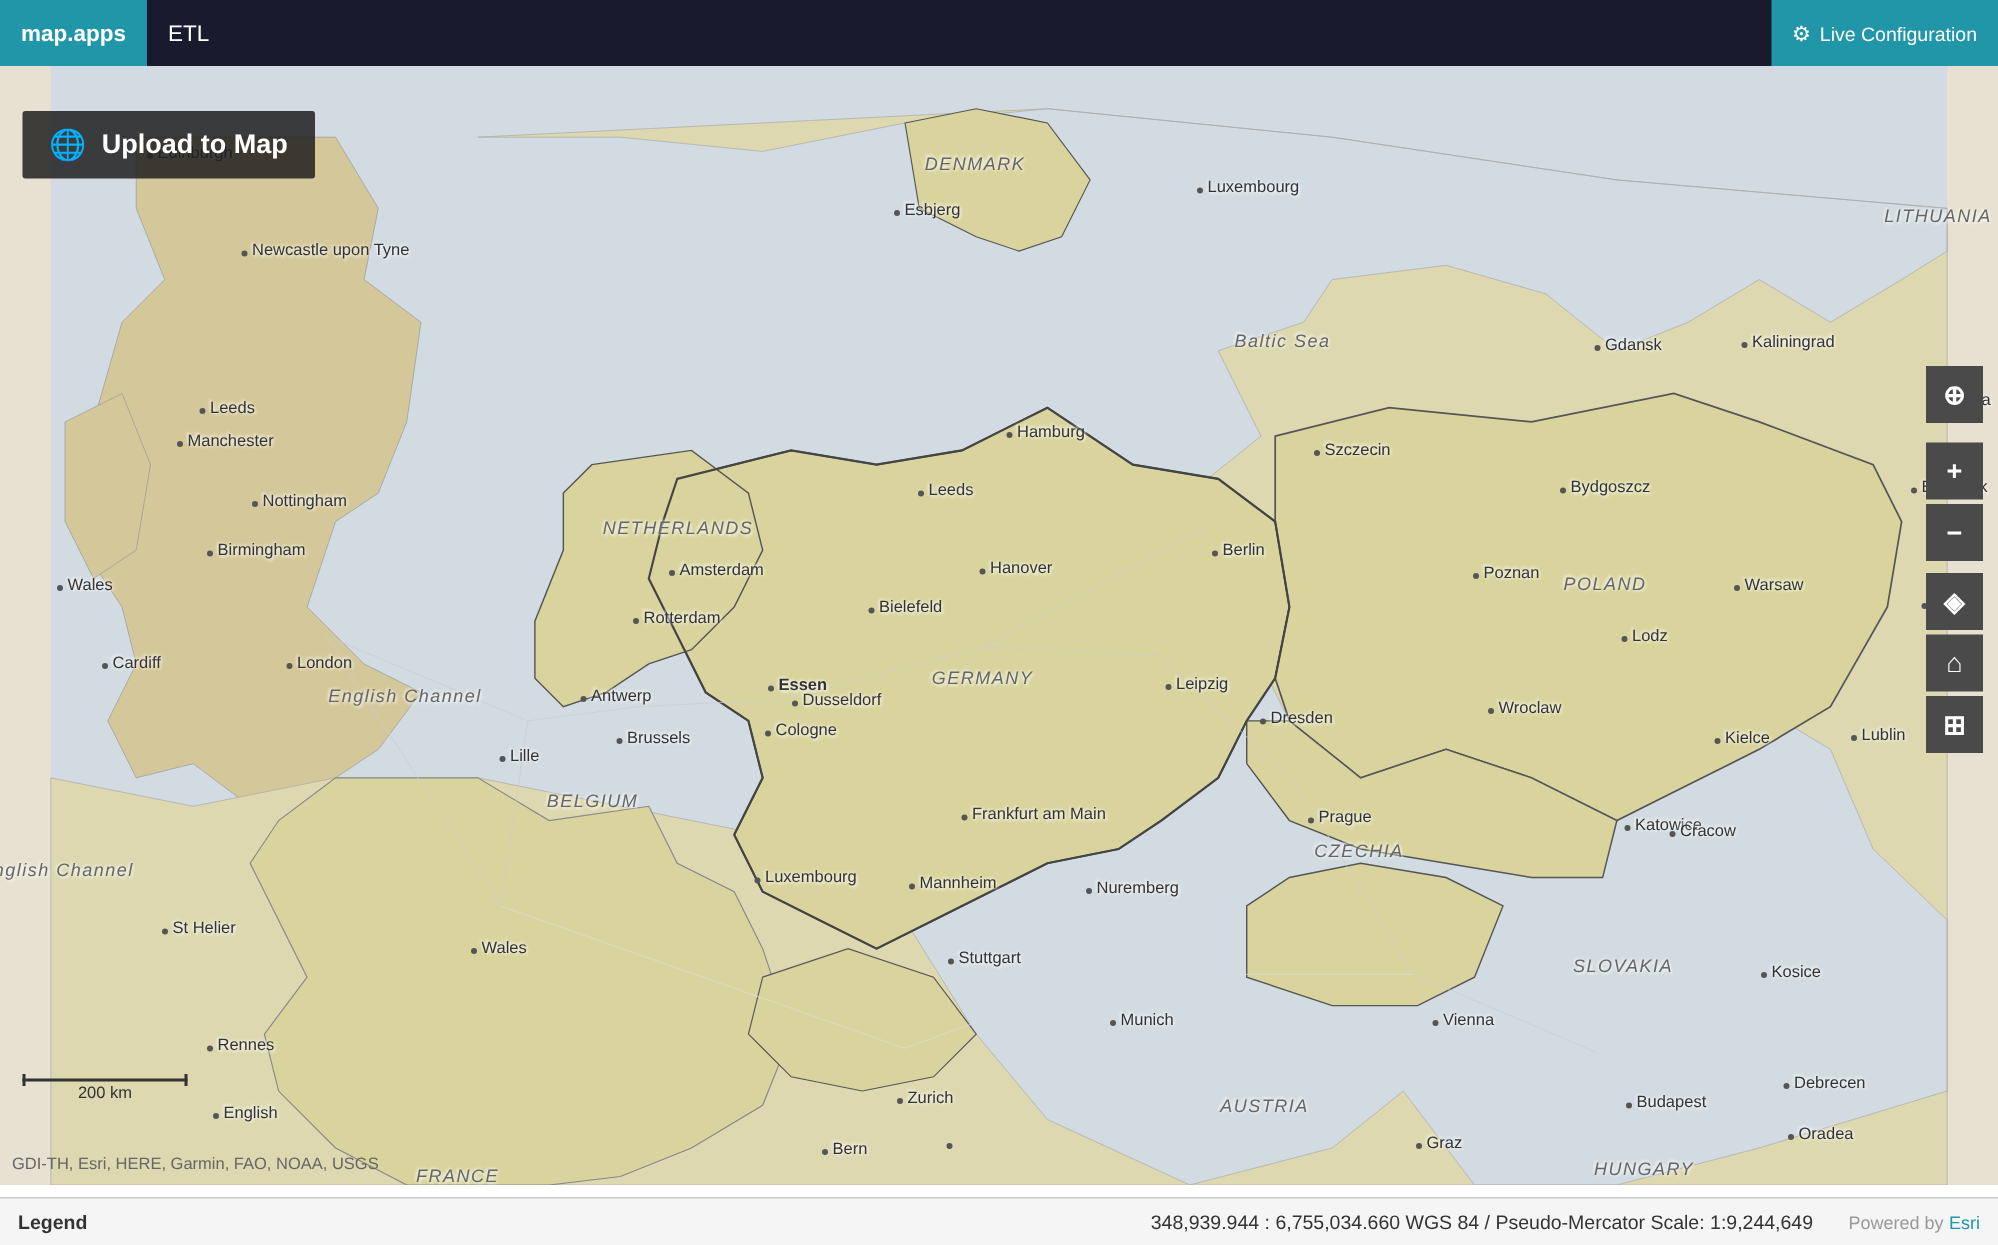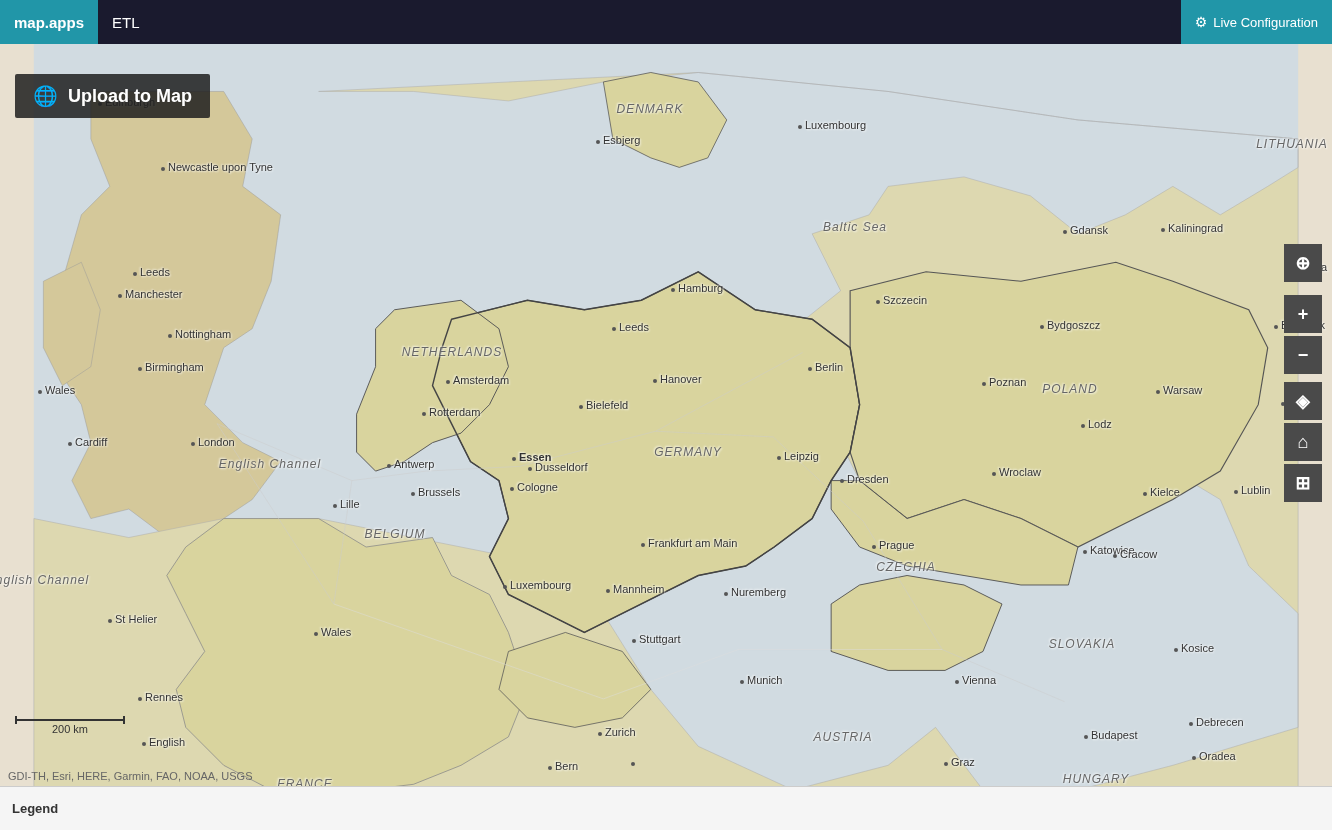--- a/index.html
+++ b/index.html
@@ -105,21 +105,21 @@
       font-size: 18px;
       font-weight: bold;
     }
     .map-ctrl-btn.compass { background: #4a4a4a; margin-bottom: 5px; }
     .map-ctrl-btn + .map-ctrl-btn { }
 
     
     #status-bar {
       position: absolute;
       bottom: 0; left: 0; right: 0;
-      height: 44px;
+      height: 32px;
       background: #f5f5f5;
       border-top: 1px solid #ccc;
       display: flex;
       align-items: center;
       padding: 0 12px;
       font-size: 13px;
       color: #333;
       z-index: 100;
     }
     #status-bar .legend-label {
@@ -304,21 +304,21 @@
         <span style="position: absolute; left: 512px; top: 445px; width: 4px; height: 4px; background: rgb(85, 85, 85); border-radius: 50%; transform: translate(-50%, -50%); pointer-events: none;"></span>
         <span style="position: absolute; left: 517px; top: 443px; font-size: 11px; color: rgb(51, 51, 51); white-space: nowrap; transform: translateY(-50%); font-family: Arial, sans-serif; text-shadow: rgba(255, 255, 255, 0.8) 1px 1px 2px, rgba(255, 255, 255, 0.8) -1px -1px 2px; pointer-events: none;">Cologne</span>
         <span style="position: absolute; left: 673px; top: 246px; width: 4px; height: 4px; background: rgb(85, 85, 85); border-radius: 50%; transform: translate(-50%, -50%); pointer-events: none;"></span>
         <span style="position: absolute; left: 678px; top: 244px; font-size: 11px; color: rgb(51, 51, 51); white-space: nowrap; transform: translateY(-50%); font-family: Arial, sans-serif; text-shadow: rgba(255, 255, 255, 0.8) 1px 1px 2px, rgba(255, 255, 255, 0.8) -1px -1px 2px; pointer-events: none;">Hamburg</span>
         <span style="position: absolute; left: 614px; top: 285px; width: 4px; height: 4px; background: rgb(85, 85, 85); border-radius: 50%; transform: translate(-50%, -50%); pointer-events: none;"></span>
         <span style="position: absolute; left: 619px; top: 283px; font-size: 11px; color: rgb(51, 51, 51); white-space: nowrap; transform: translateY(-50%); font-family: Arial, sans-serif; text-shadow: rgba(255, 255, 255, 0.8) 1px 1px 2px, rgba(255, 255, 255, 0.8) -1px -1px 2px; pointer-events: none;">Leeds</span>
         <span style="position: absolute; left: 655px; top: 337px; width: 4px; height: 4px; background: rgb(85, 85, 85); border-radius: 50%; transform: translate(-50%, -50%); pointer-events: none;"></span>
         <span style="position: absolute; left: 660px; top: 335px; font-size: 11px; color: rgb(51, 51, 51); white-space: nowrap; transform: translateY(-50%); font-family: Arial, sans-serif; text-shadow: rgba(255, 255, 255, 0.8) 1px 1px 2px, rgba(255, 255, 255, 0.8) -1px -1px 2px; pointer-events: none;">Hanover</span>
         <span style="position: absolute; left: 581px; top: 363px; width: 4px; height: 4px; background: rgb(85, 85, 85); border-radius: 50%; transform: translate(-50%, -50%); pointer-events: none;"></span>
         <span style="position: absolute; left: 586px; top: 361px; font-size: 11px; color: rgb(51, 51, 51); white-space: nowrap; transform: translateY(-50%); font-family: Arial, sans-serif; text-shadow: rgba(255, 255, 255, 0.8) 1px 1px 2px, rgba(255, 255, 255, 0.8) -1px -1px 2px; pointer-events: none;">Bielefeld</span>
-        <span style="position: absolute; left: 655px; top: 408px; font-size: 12px; color: rgb(102, 102, 102); white-space: nowrap; transform: translate(-50%, -50%); font-family: Arial, sans-serif; text-shadow: rgba(255, 255, 255, 0.8) 1px 1px 2px, rgba(255, 255, 255, 0.8) -1px -1px 2px; pointer-events: none; font-style: italic; letter-spacing: 1px; margin-left: 33px;">GERMANY</span>
+        <span style="position: absolute; left: 655px; top: 408px; font-size: 12px; color: rgb(102, 102, 102); white-space: nowrap; transform: translate(-50%, -50%); font-family: Arial, sans-serif; text-shadow: rgba(255, 255, 255, 0.8) 1px 1px 2px, rgba(255, 255, 255, 0.8) -1px -1px 2px; pointer-events: none; font-style: italic; letter-spacing: 1px;">GERMANY</span>
         <span style="position: absolute; left: 643px; top: 501px; width: 4px; height: 4px; background: rgb(85, 85, 85); border-radius: 50%; transform: translate(-50%, -50%); pointer-events: none;"></span>
         <span style="position: absolute; left: 648px; top: 499px; font-size: 11px; color: rgb(51, 51, 51); white-space: nowrap; transform: translateY(-50%); font-family: Arial, sans-serif; text-shadow: rgba(255, 255, 255, 0.8) 1px 1px 2px, rgba(255, 255, 255, 0.8) -1px -1px 2px; pointer-events: none;">Frankfurt am Main</span>
         <span style="position: absolute; left: 608px; top: 547px; width: 4px; height: 4px; background: rgb(85, 85, 85); border-radius: 50%; transform: translate(-50%, -50%); pointer-events: none;"></span>
         <span style="position: absolute; left: 613px; top: 545px; font-size: 11px; color: rgb(51, 51, 51); white-space: nowrap; transform: translateY(-50%); font-family: Arial, sans-serif; text-shadow: rgba(255, 255, 255, 0.8) 1px 1px 2px, rgba(255, 255, 255, 0.8) -1px -1px 2px; pointer-events: none;">Mannheim</span>
         <span style="position: absolute; left: 634px; top: 597px; width: 4px; height: 4px; background: rgb(85, 85, 85); border-radius: 50%; transform: translate(-50%, -50%); pointer-events: none;"></span>
         <span style="position: absolute; left: 639px; top: 595px; font-size: 11px; color: rgb(51, 51, 51); white-space: nowrap; transform: translateY(-50%); font-family: Arial, sans-serif; text-shadow: rgba(255, 255, 255, 0.8) 1px 1px 2px, rgba(255, 255, 255, 0.8) -1px -1px 2px; pointer-events: none;">Stuttgart</span>
         <span style="position: absolute; left: 742px; top: 638px; width: 4px; height: 4px; background: rgb(85, 85, 85); border-radius: 50%; transform: translate(-50%, -50%); pointer-events: none;"></span>
         <span style="position: absolute; left: 747px; top: 636px; font-size: 11px; color: rgb(51, 51, 51); white-space: nowrap; transform: translateY(-50%); font-family: Arial, sans-serif; text-shadow: rgba(255, 255, 255, 0.8) 1px 1px 2px, rgba(255, 255, 255, 0.8) -1px -1px 2px; pointer-events: none;">Munich</span>
         <span style="position: absolute; left: 600px; top: 690px; width: 4px; height: 4px; background: rgb(85, 85, 85); border-radius: 50%; transform: translate(-50%, -50%); pointer-events: none;"></span>
         <span style="position: absolute; left: 605px; top: 688px; font-size: 11px; color: rgb(51, 51, 51); white-space: nowrap; transform: translateY(-50%); font-family: Arial, sans-serif; text-shadow: rgba(255, 255, 255, 0.8) 1px 1px 2px, rgba(255, 255, 255, 0.8) -1px -1px 2px; pointer-events: none;">Zurich</span>
@@ -412,13 +412,18 @@
       <div class="scale-line"></div>
       <div class="scale-label">200 km</div>
     </div>
 
     <div id="attribution">GDI-TH, Esri, HERE, Garmin, FAO, NOAA, USGS</div>
   </div>
 </div>
 
 <div id="status-bar">
   <span class="legend-label">Legend</span>
+  <div class="coordinates">
+    <span>348,939.944 : 6,755,034.660   WGS 84 / Pseudo-Mercator   Scale: 1:9,244,649</span>
+    <span class="powered-by">Powered by</span>
+    <span class="esri-link">Esri</span>
+  </div>
 </div>
 
 </body></html>

